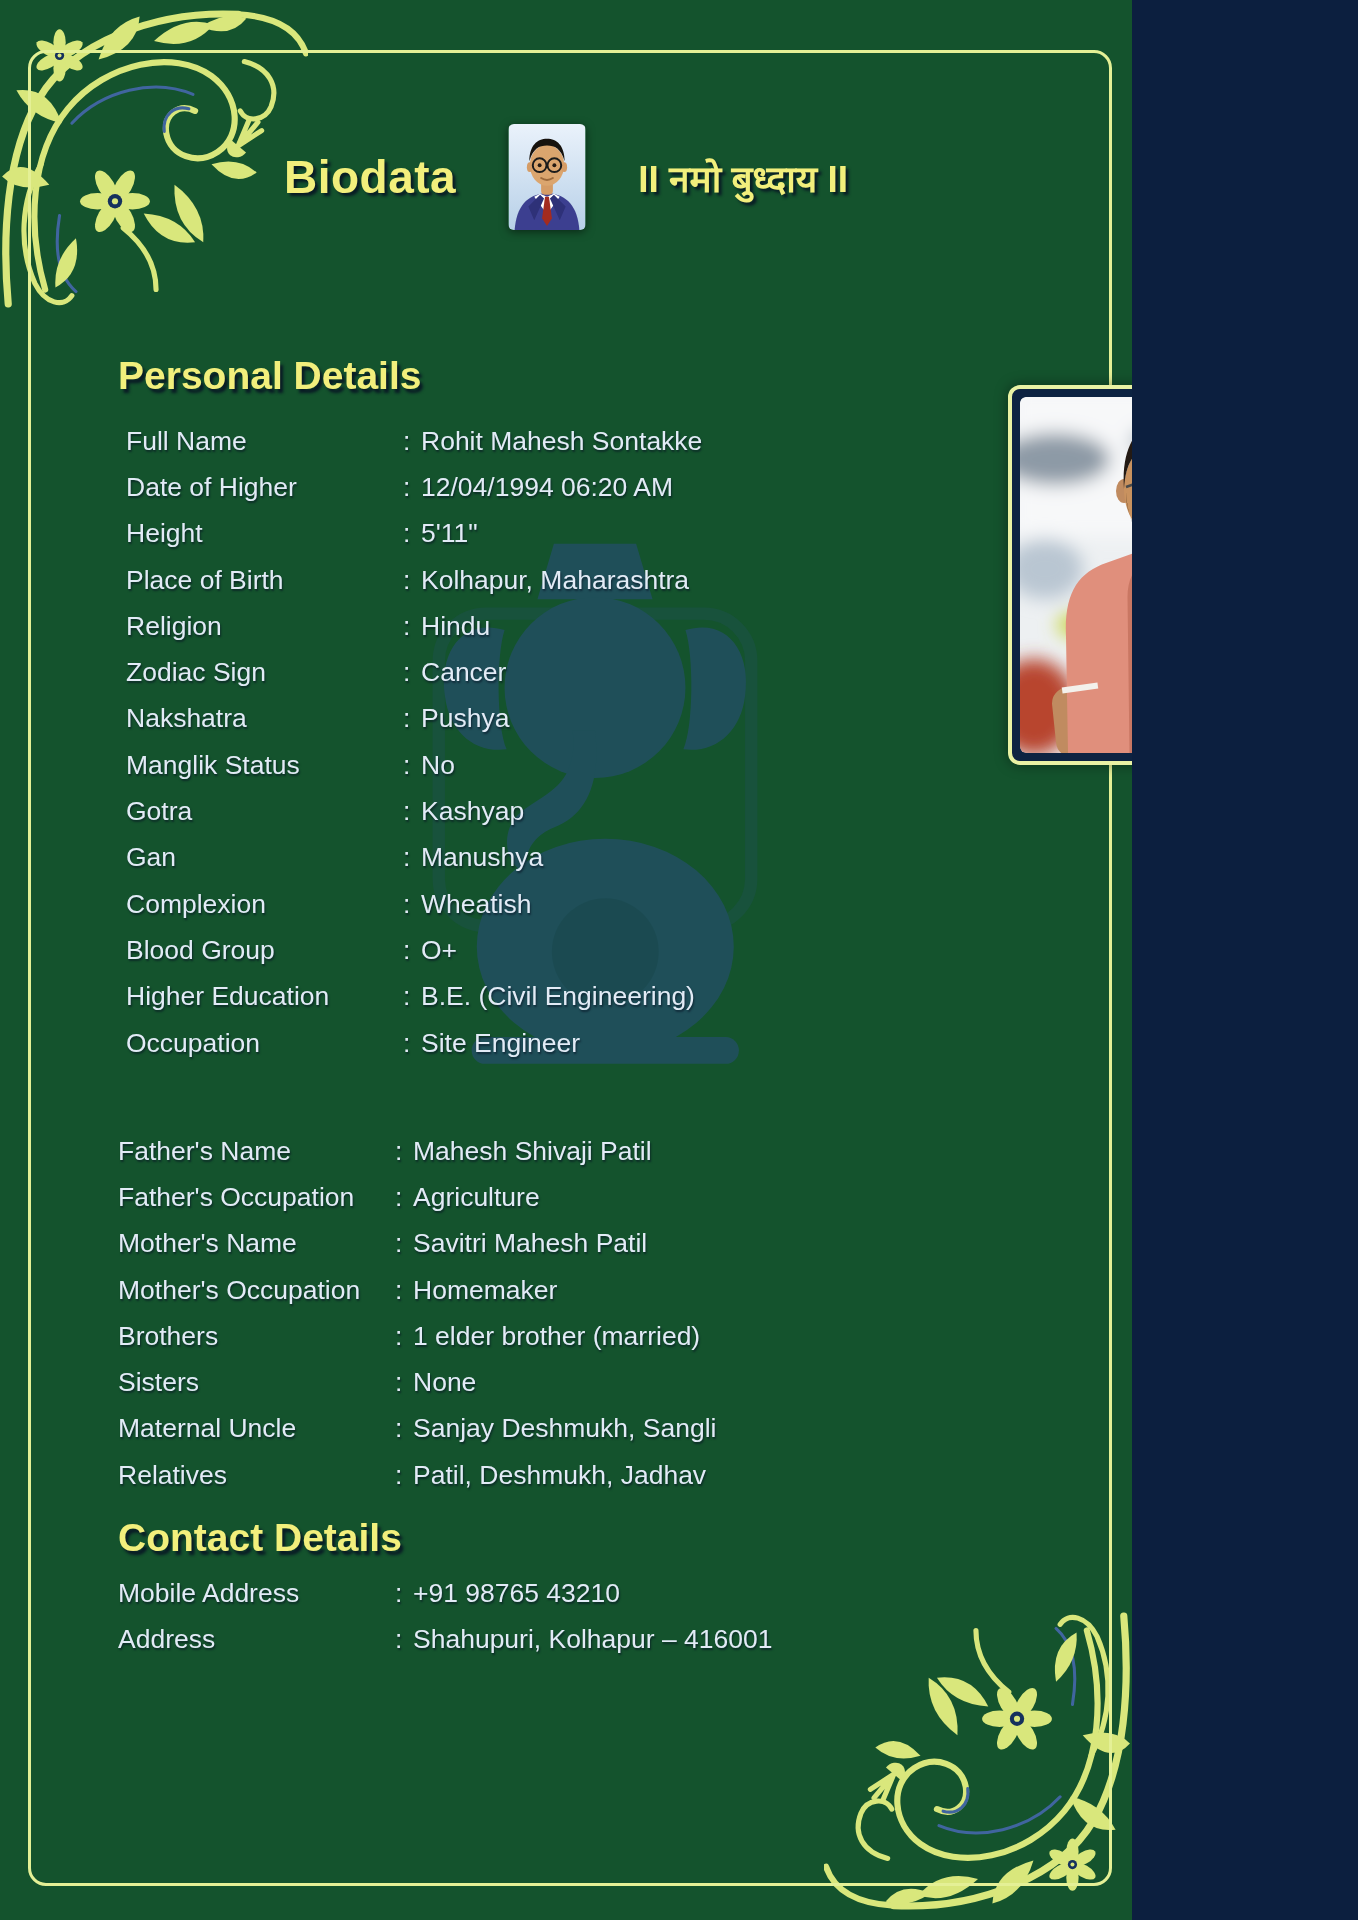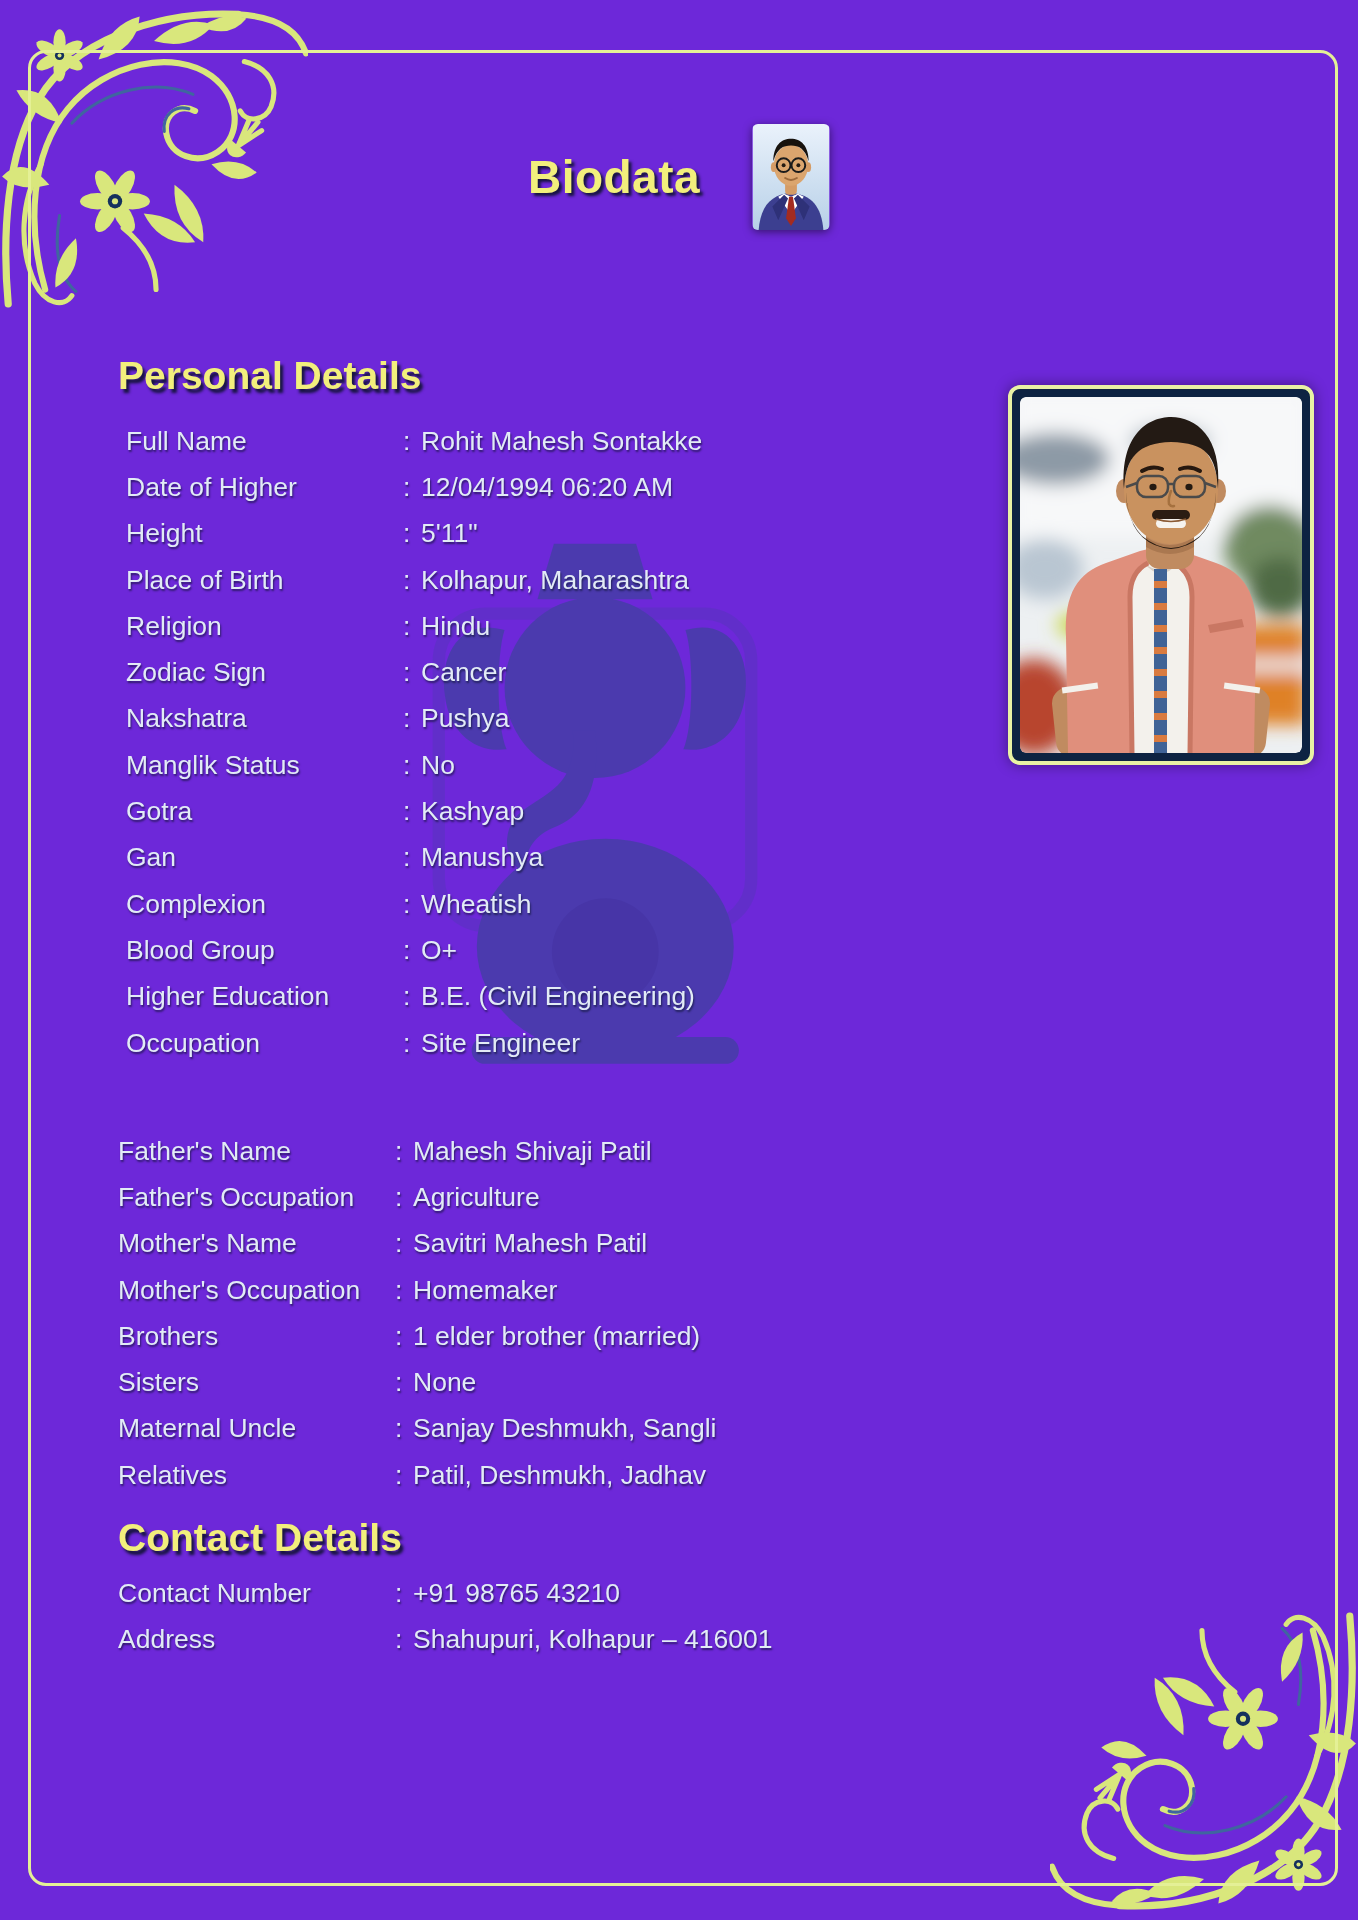--- a/index.html
+++ b/index.html
@@ -1,18 +1,18 @@
 <!DOCTYPE html>
 <html><head>
 <meta charset="utf-8">
 <style>
   html,body{margin:0;padding:0;background:#0c1f3f;}
   #page{
-    position:relative;width:1358px;height:1920px;overflow:hidden;
-    background:#6d28d9;
+    position:relative;width:1132px;height:1920px;overflow:hidden;
+    background:#14532d;
     font-family:"Liberation Sans",sans-serif;
   }
   
   #frame{
     position:absolute;left:28px;top:50px;right:20px;bottom:34px;
     border:3px solid #e4f096;border-radius:18px;pointer-events:none;
   }
   
   .flourish{position:absolute;width:308px;height:308px;}
   .flourish.tl{left:0;top:0;}
@@ -219,20 +219,21 @@
         <ellipse cx="56.5" cy="44" rx="3" ry="5" fill="#d59c66"></ellipse>
         <path d="M21,38 C21,22 29,15 39,15 C49,15 57,22 57,38 C53,25 47,22 39,22 C31,22 25,25 21,38 Z" fill="#17120d"></path>
         <circle cx="31.5" cy="42" r="7" fill="none" stroke="#1b1b1b" stroke-width="2"></circle>
         <circle cx="46.5" cy="42" r="7" fill="none" stroke="#1b1b1b" stroke-width="2"></circle>
         <line x1="38.5" y1="42" x2="39.5" y2="42" stroke="#1b1b1b" stroke-width="2"></line>
         <circle cx="31.5" cy="42" r="2" fill="#241a12"></circle>
         <circle cx="46.5" cy="42" r="2" fill="#241a12"></circle>
         <path d="M33,55 q6,4 12,0" fill="none" stroke="#9c6a3c" stroke-width="2" stroke-linecap="round"></path>
       </svg>
     </span>
+    <span class="mantra">II नमो बुध्दाय II</span>
   </div>
 
   <div class="section-heading h-personal">Personal Details</div>
   <div class="section-heading h-contact">Contact Details</div>
 
   <div class="rows r-personal">
       <div class="row">
         <span class="lbl">Full Name</span>
         <span class="sep">:</span>
         <span class="val">Rohit Mahesh Sontakke</span>
@@ -340,21 +341,21 @@
         <span class="val">Sanjay Deshmukh, Sangli</span>
       </div>
       <div class="row">
         <span class="lbl">Relatives</span>
         <span class="sep">:</span>
         <span class="val">Patil, Deshmukh, Jadhav</span>
       </div>
     </div>
   <div class="rows r-contact">
       <div class="row">
-        <span class="lbl">Contact Number</span>
+        <span class="lbl">Mobile Address</span>
         <span class="sep">:</span>
         <span class="val">+91 98765 43210</span>
       </div>
       <div class="row">
         <span class="lbl">Address</span>
         <span class="sep">:</span>
         <span class="val">Shahupuri, Kolhapur – 416001</span>
       </div>
     </div>
 

